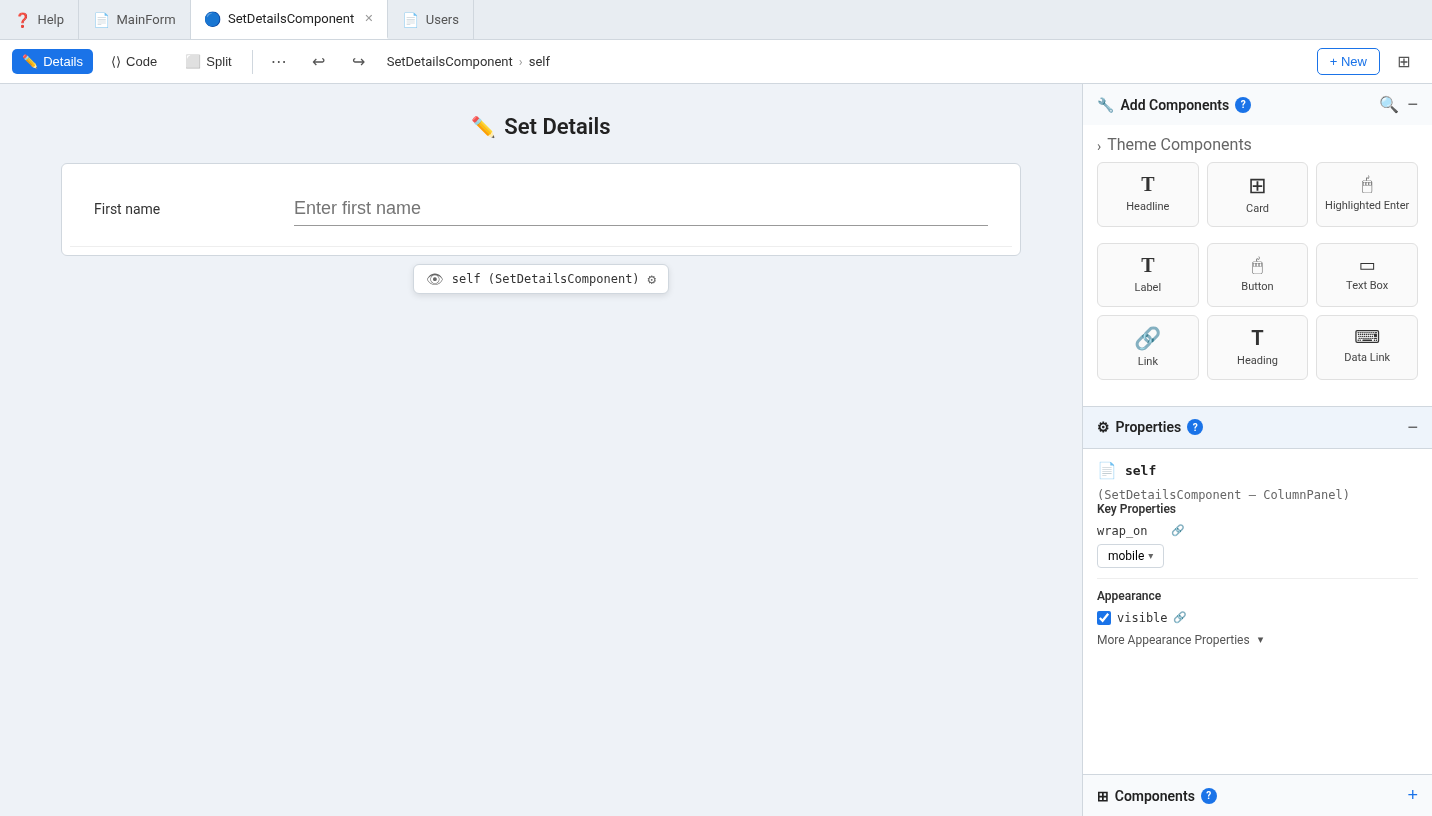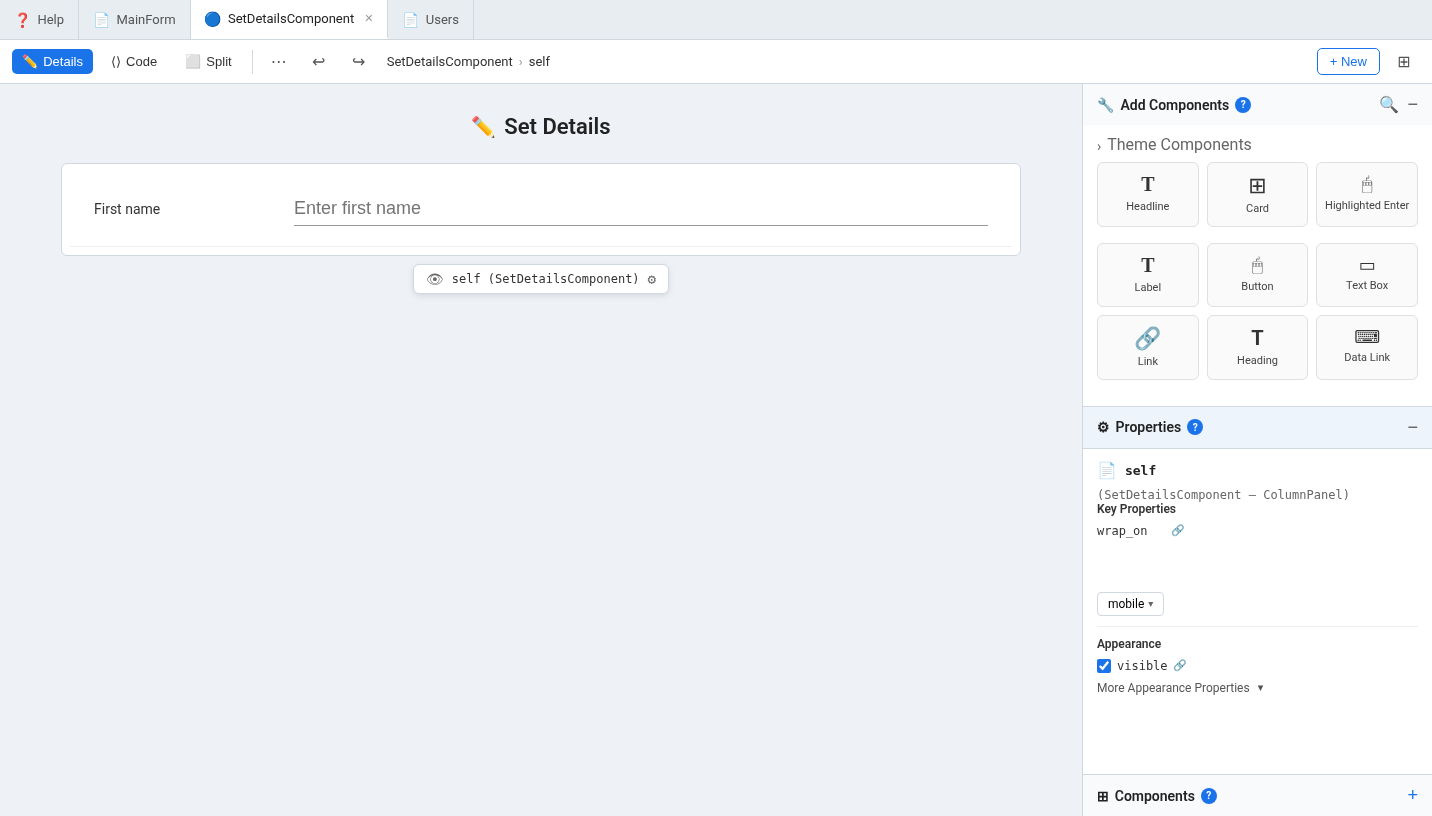--- a/index.html
+++ b/index.html
@@ -92,21 +92,21 @@
     .prop-content { padding: 12px 14px; }
     .prop-self { display: flex; align-items: center; gap: 8px; margin-bottom: 8px; }
     .prop-file-icon { font-size: 16px; color: #666; }
     .prop-self-name { font-size: 13px; font-family: monospace; color: #222; font-weight: 600; }
     .prop-self-type { font-size: 12px; font-family: monospace; color: #666; }
     .prop-section-title { font-size: 12px; font-weight: 600; color: #333; margin-bottom: 8px; }
     .prop-row { display: flex; align-items: center; gap: 24px; margin-bottom: 6px; }
     .prop-key { font-size: 12px; font-family: monospace; color: #333; }
     .prop-link-icon { font-size: 11px; color: #1a73e8; cursor: pointer; }
     .prop-dropdown {
-      display: flex; align-items: center; gap: 4px; padding: 4px 10px; border: 1px solid #d0d7de; border-radius: 4px; font-size: 12px; cursor: pointer; background: #fff; margin-top: 48px;
+      display: flex; align-items: center; gap: 4px; padding: 4px 10px; border: 1px solid #d0d7de; border-radius: 4px; font-size: 12px; cursor: pointer; background: #fff;
     }
     .prop-dropdown-arrow { font-size: 10px; color: #666; }
     .prop-section-divider { border: none; border-top: 1px solid #eee; margin: 10px 0; }
     .prop-appearance { font-size: 12px; font-weight: 600; color: #333; margin-bottom: 8px; }
     .prop-visible-row { display: flex; align-items: center; gap: 6px; margin-bottom: 8px; }
     .prop-checkbox { width: 14px; height: 14px; accent-color: #1a73e8; cursor: pointer; }
     .prop-visible-label { font-size: 12px; font-family: monospace; color: #333; }
     .more-appearance { display: flex; align-items: center; gap: 8px; font-size: 12px; color: #555; cursor: pointer; }
     .more-appearance-arrow { font-size: 11px; }
 

